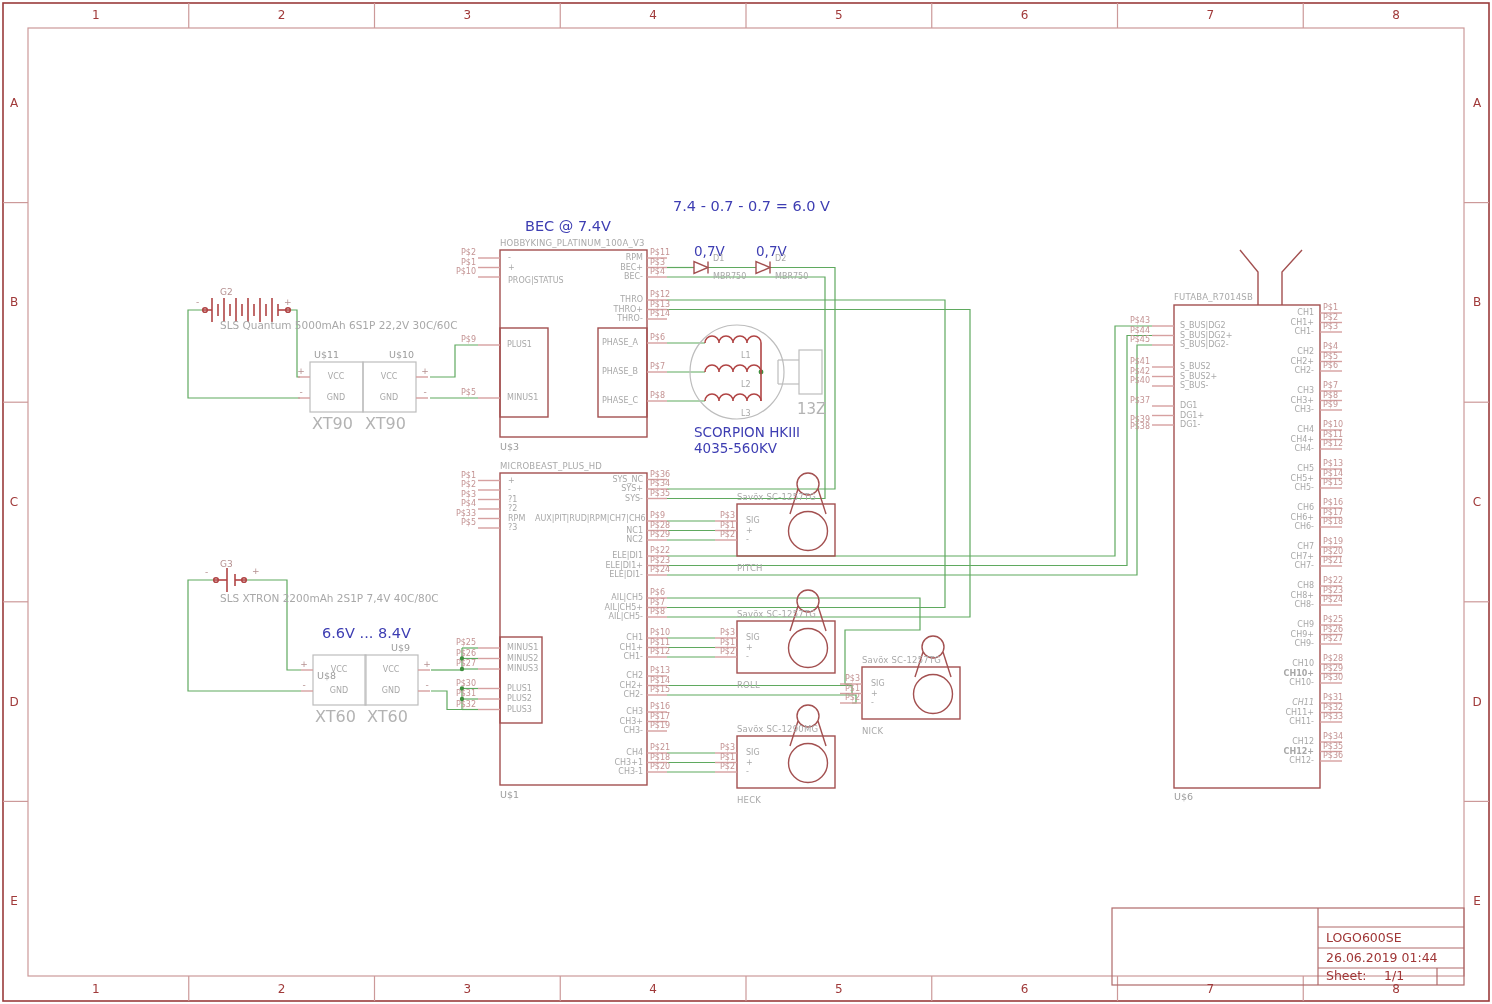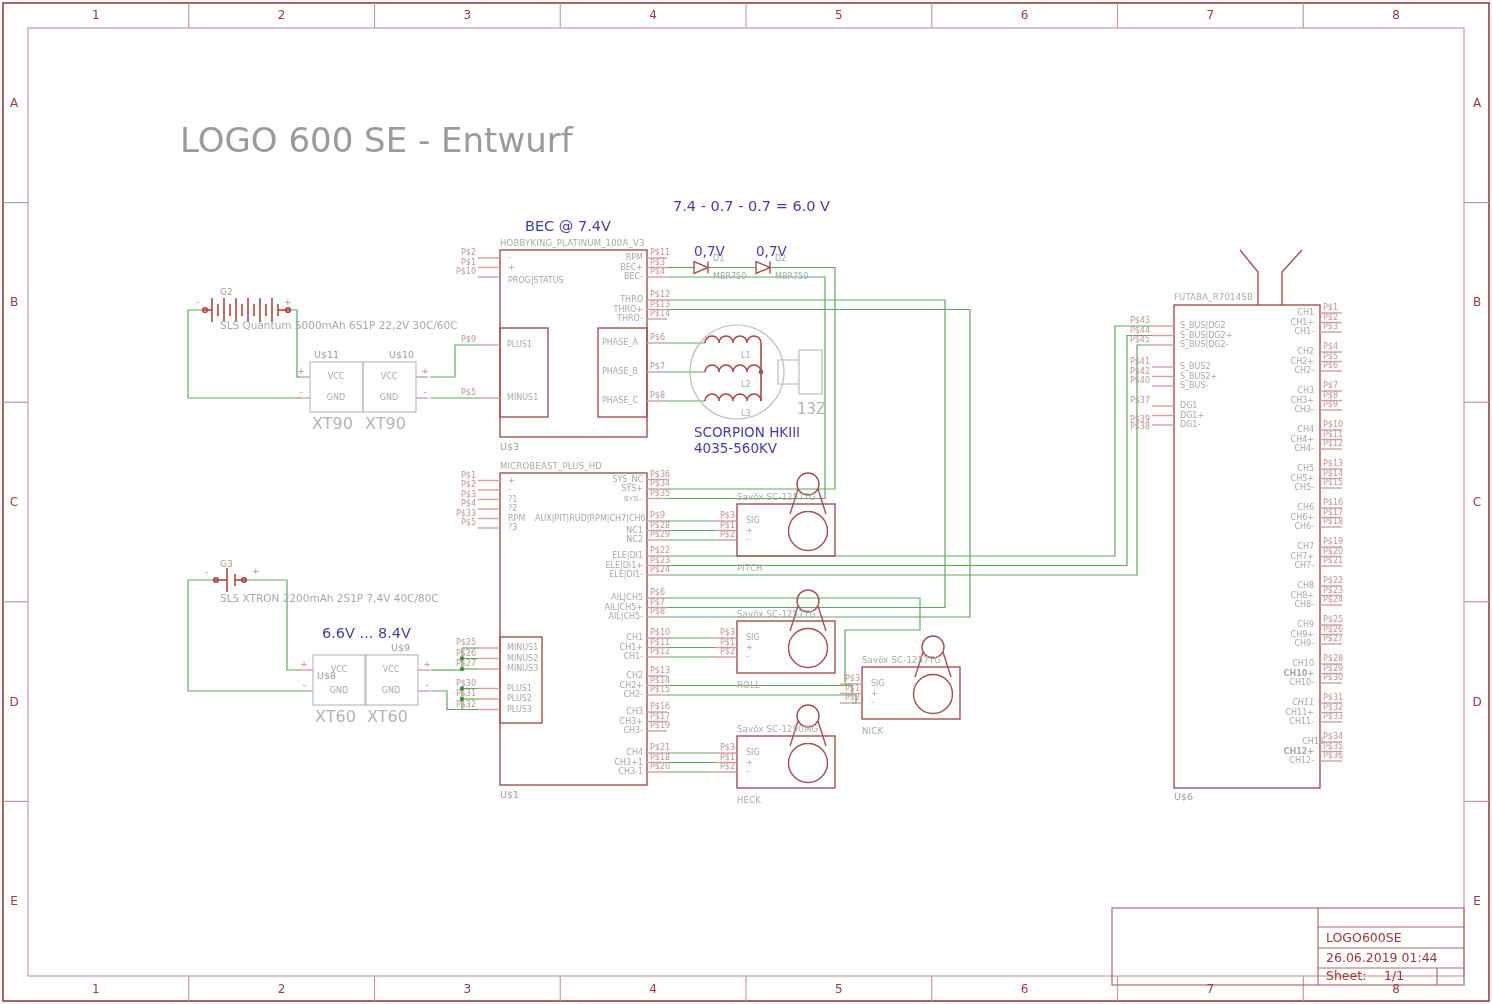--- a/index.html
+++ b/index.html
@@ -337,21 +337,20 @@
       <rect x="313" y="655" width="53" height="50" class="gry"></rect>
       <line x1="301" y1="670" x2="313" y2="670" class="stub"></line>
       <line x1="301" y1="691" x2="313" y2="691" class="stub"></line>
       <rect x="365" y="655" width="53" height="50" class="gry"></rect>
       <line x1="418" y1="670" x2="430" y2="670" class="stub"></line>
       <line x1="418" y1="691" x2="430" y2="691" class="stub"></line>
     </svg>
 
 <div id="labels">
 
-  <span class="t ttl" style="left:180px;top:140px;transform:translate(0,-50%)">LOGO 600 SE - Entwurf</span>
   <span class="t blue2" style="left:673px;top:206px;transform:translate(0,-50%)">7.4 - 0.7 - 0.7 = 6.0 V</span>
   <span class="t blue2" style="left:525px;top:226px;transform:translate(0,-50%)">BEC @ 7.4V</span>
   <span class="t blue" style="left:694px;top:252px;transform:translate(0,-50%)">0,7V</span>
   <span class="t blue" style="left:756px;top:252px;transform:translate(0,-50%)">0,7V</span>
   <span class="t blue" style="left:694px;top:433px;transform:translate(0,-50%)">SCORPION HKIII</span>
   <span class="t blue" style="left:694px;top:449px;transform:translate(0,-50%)">4035-560KV</span>
   <span class="t blue2" style="left:322px;top:633px;transform:translate(0,-50%)">6.6V ... 8.4V</span>
 
   <span class="t nm" style="left:500px;top:243px;transform:translate(0,-50%)">HOBBYKING_PLATINUM_100A_V3</span>
   <span class="t ref" style="left:500px;top:447px;transform:translate(0,-50%)">U$3</span>
@@ -434,21 +433,21 @@
       <span class="t lbl" style="left: 507px; top: 688.5px; transform: translate(0px, -50%);">PLUS1</span>
       <span class="t pin" style="left: 476px; top: 694px; transform: translate(-100%, -50%);">P$31</span>
       <span class="t lbl" style="left: 507px; top: 699px; transform: translate(0px, -50%);">PLUS2</span>
       <span class="t pin" style="left: 476px; top: 704.5px; transform: translate(-100%, -50%);">P$32</span>
       <span class="t lbl" style="left: 507px; top: 709.5px; transform: translate(0px, -50%);">PLUS3</span>
       <span class="t pin" style="left: 650px; top: 474.5px; transform: translate(0px, -50%);">P$36</span>
       <span class="t lbl" style="left: 643px; top: 479.5px; transform: translate(-100%, -50%);">SYS_NC</span>
       <span class="t pin" style="left: 650px; top: 484px; transform: translate(0px, -50%);">P$34</span>
       <span class="t lbl" style="left: 643px; top: 489px; transform: translate(-100%, -50%);">SYS+</span>
       <span class="t pin" style="left: 650px; top: 493.5px; transform: translate(0px, -50%);">P$35</span>
-      <span class="t lbl" style="left: 643px; top: 498.5px; transform: translate(-100%, -50%); font-family: Liberation Mono, monospace;">SYS-</span>
+      <span class="t lbl" style="left: 643px; top: 498.5px; transform: translate(-100%, -50%);">SYS-</span>
       <span class="t pin" style="left: 650px; top: 516px; transform: translate(0px, -50%);">P$9</span>
       <span class="t pin" style="left: 650px; top: 525.5px; transform: translate(0px, -50%);">P$28</span>
       <span class="t lbl" style="left: 643px; top: 530.5px; transform: translate(-100%, -50%);">NC1</span>
       <span class="t pin" style="left: 650px; top: 535px; transform: translate(0px, -50%);">P$29</span>
       <span class="t lbl" style="left: 643px; top: 540px; transform: translate(-100%, -50%);">NC2</span>
       <span class="t pin" style="left: 650px; top: 551px; transform: translate(0px, -50%);">P$22</span>
       <span class="t lbl" style="left: 643px; top: 556px; transform: translate(-100%, -50%);">ELE|DI1</span>
       <span class="t pin" style="left: 650px; top: 560.5px; transform: translate(0px, -50%);">P$23</span>
       <span class="t lbl" style="left: 643px; top: 565.5px; transform: translate(-100%, -50%);">ELE|DI1+</span>
       <span class="t pin" style="left: 650px; top: 570px; transform: translate(0px, -50%);">P$24</span>
@@ -561,21 +560,21 @@
       <span class="t lbl" style="left: 1314px; top: 673.5px; transform: translate(-100%, -50%); font-weight: bold;">CH10+</span>
       <span class="t pin" style="left: 1323px; top: 678px; transform: translate(0px, -50%);">P$30</span>
       <span class="t lbl" style="left: 1314px; top: 683px; transform: translate(-100%, -50%);">CH10-</span>
       <span class="t pin" style="left: 1323px; top: 698px; transform: translate(0px, -50%);">P$31</span>
       <span class="t lbl" style="left: 1314px; top: 703px; transform: translate(-100%, -50%); font-style: italic;">CH11</span>
       <span class="t pin" style="left: 1323px; top: 707.5px; transform: translate(0px, -50%);">P$32</span>
       <span class="t lbl" style="left: 1314px; top: 712.5px; transform: translate(-100%, -50%);">CH11+</span>
       <span class="t pin" style="left: 1323px; top: 717px; transform: translate(0px, -50%);">P$33</span>
       <span class="t lbl" style="left: 1314px; top: 722px; transform: translate(-100%, -50%);">CH11-</span>
       <span class="t pin" style="left: 1323px; top: 737px; transform: translate(0px, -50%);">P$34</span>
-      <span class="t lbl" style="left: 1314px; top: 742px; transform: translate(-100%, -50%); margin-left: 10px;">CH12</span>
+      <span class="t lbl" style="left: 1314px; top: 742px; transform: translate(-100%, -50%);">CH12</span>
       <span class="t pin" style="left: 1323px; top: 746.5px; transform: translate(0px, -50%);">P$35</span>
       <span class="t lbl" style="left: 1314px; top: 751.5px; transform: translate(-100%, -50%); font-weight: bold;">CH12+</span>
       <span class="t pin" style="left: 1323px; top: 756px; transform: translate(0px, -50%);">P$36</span>
       <span class="t lbl" style="left: 1314px; top: 761px; transform: translate(-100%, -50%);">CH12-</span>
       <span class="t nm" style="left: 737px; top: 497px; transform: translate(0px, -50%);">Savöx SC-1257TG</span>
       <span class="t nm" style="left: 737px; top: 568px; transform: translate(0px, -50%);">PITCH</span>
       <span class="t pin" style="left: 735px; top: 516px; transform: translate(-100%, -50%);">P$3</span>
       <span class="t lbl" style="left: 746px; top: 521px; transform: translate(0px, -50%);">SIG</span>
       <span class="t pin" style="left: 735px; top: 525.5px; transform: translate(-100%, -50%);">P$1</span>
       <span class="t lbl" style="left: 746px; top: 530.5px; transform: translate(0px, -50%);">+</span>

